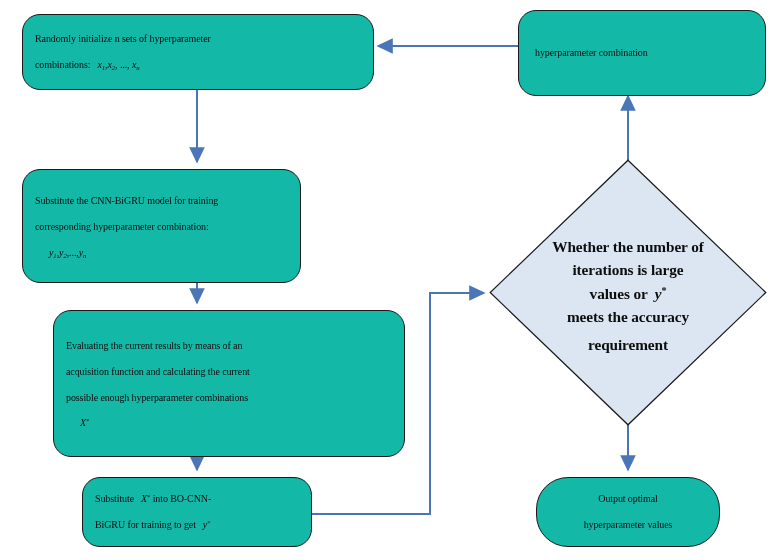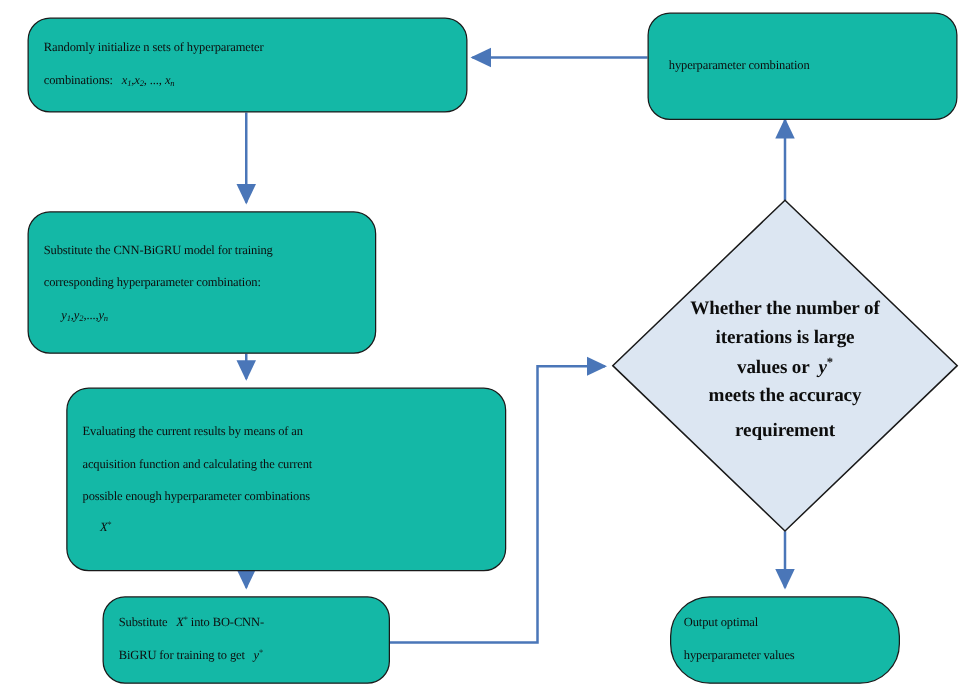--- a/index.html
+++ b/index.html
@@ -36,21 +36,21 @@
     flex-direction: column;
     justify-content: center;
     color: #0d0d0d;
     font-size: 10px;
     line-height: 1.38;
     padding: 4px 10px 4px 12px;
     letter-spacing: -0.1px;
     gap: 12px;
   }
   .node .line { white-space: nowrap; }
-  .center { padding-left: 10px; border-radius: 32px; }
+  .center { text-align: center; padding-left: 10px; border-radius: 32px; }
   .center .line { white-space: normal; }
 
   
   .diamond-wrap {
     position: absolute;
   }
   .diamond-shape {
     position: absolute;
     left: 0; top: 0;
     width: 100%; height: 100%;

